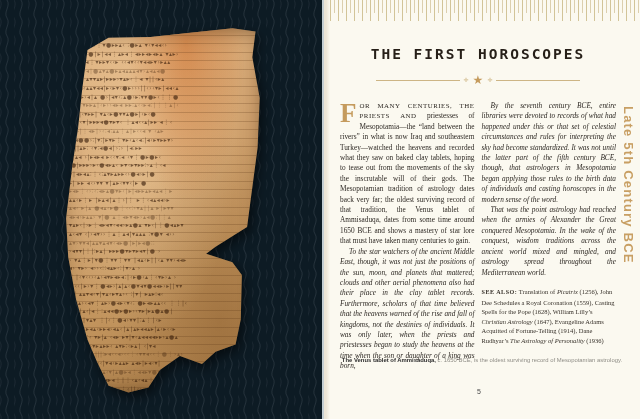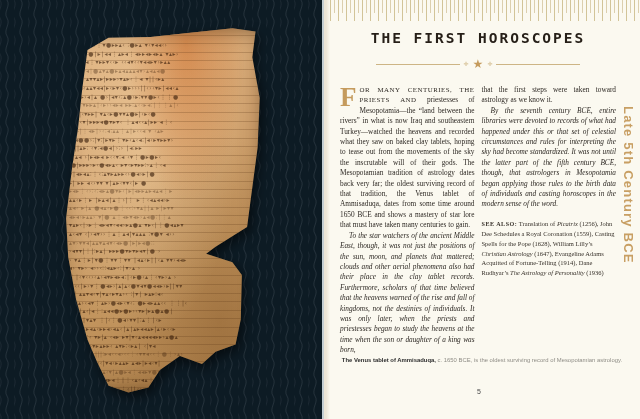--- a/index.html
+++ b/index.html
@@ -34,21 +34,21 @@
   
   .spine{flex:none;width:9px;height:100%;
     background:linear-gradient(90deg,#0d1b24 0 1px,#c3ced3 1px 3px,#ece5d6 3px 5px,#fbf9f0 9px);}
 
   
   .page-right{position:relative;flex:1;height:100%;background:#fbf9f0;overflow:hidden;}
   .fringe{position:absolute;top:0;left:0;right:0;height:24px;
     background:
       linear-gradient(90deg,#d2c498 0 1px,transparent 1px) left top / 8px 21px repeat-x,
       linear-gradient(90deg,#dccfae 0 1px,transparent 1px) 4px 0 / 8px 13px repeat-x;}
-  .title{margin:30px 20px 0 6px;text-align:center;
+  .title{margin:46px 20px 0 6px;text-align:center;
     font-family:"DejaVu Sans Mono", monospace;font-weight:bold;font-size:14.5px;
     letter-spacing:2px;color:#261f18;}
   .ornament{display:flex;align-items:center;justify-content:center;gap:4px;
     margin:12px 22px 0 8px;}
   .ornament .line{height:1px;background:#cdb585;flex:0 0 84px;}
   .ornament .plus{font-size:6px;color:#c9ae76;line-height:1;}
   .ornament .star{font-size:12px;color:#c59b5d;line-height:1;text-shadow:0 0 1px #a5development;}
   .columns{display:flex;gap:7px;margin:15px 24px 0 10px;text-align:justify;
     color:#2d2823;font-size:7.3px;line-height:10.4px;}
   .col{flex:1;min-width:0;}
@@ -150,22 +150,22 @@
       <span class="line"></span>
     </div>
 
     <div class="columns">
       <div class="col">
         <p><span class="dropcap">F</span><span class="lead">OR MANY CENTURIES, THE PRIESTS AND</span>
           <span>priestesses of Mesopotamia—the “land between the rivers” in what is now Iraq and southeastern Turkey—watched the heavens and recorded what they saw on baked clay tablets, hoping to tease out from the movements of the sky the inscrutable will of their gods. The Mesopotamian tradition of astrology dates back very far; the oldest surviving record of that tradition, the Venus tablet of Ammisaduqa, dates from some time around 1650 BCE and shows a mastery of star lore that must have taken many centuries to gain.</span></p>
         <p class="indent">To the star watchers of the ancient Middle East, though, it was not just the positions of the sun, moon, and planets that mattered; clouds and other aerial phenomena also had their place in the clay tablet records. Furthermore, scholars of that time believed that the heavens warned of the rise and fall of kingdoms, not the destinies of individuals. It was only later, when the priests and priestesses began to study the heavens at the time when the son or daughter of a king was born,</p>
       </div>
       <div class="col">
-        <p>that the first steps were taken toward astrology as we know it.</p>
         <p class="indent">By the seventh century BCE, entire libraries were devoted to records of what had happened under this or that set of celestial circumstances and rules for interpreting the sky had become standardized. It was not until the latter part of the fifth century BCE, though, that astrologers in Mesopotamia began applying those rules to the birth data of individuals and casting horoscopes in the modern sense of the word.</p>
+        <p class="indent">That was the point astrology had reached when the armies of Alexander the Great conquered Mesopotamia. In the wake of the conquest, wisdom traditions across the ancient world mixed and mingled, and astrology spread throughout the Mediterranean world.</p>
         <div class="see-also">
           <span class="label">SEE ALSO:</span><span> Translation of </span><i>Picatrix</i><span> (1256), John Dee Schedules a Royal Coronation (1559), Casting Spells for the Pope (1628), William Lilly’s </span><i>Christian Astrology</i><span> (1647), Evangeline Adams Acquitted of Fortune-Telling (1914), Dane Rudhyar’s </span><i>The Astrology of Personality</i><span> (1936)</span>
         </div>
       </div>
     </div>
 
     <div class="caption"><b>The Venus tablet of Ammisaduqa,</b><span> c. 1650 BCE, is the oldest surviving record of Mesopotamian astrology.</span></div>
 
     <div class="pagenum">5</div>
 

